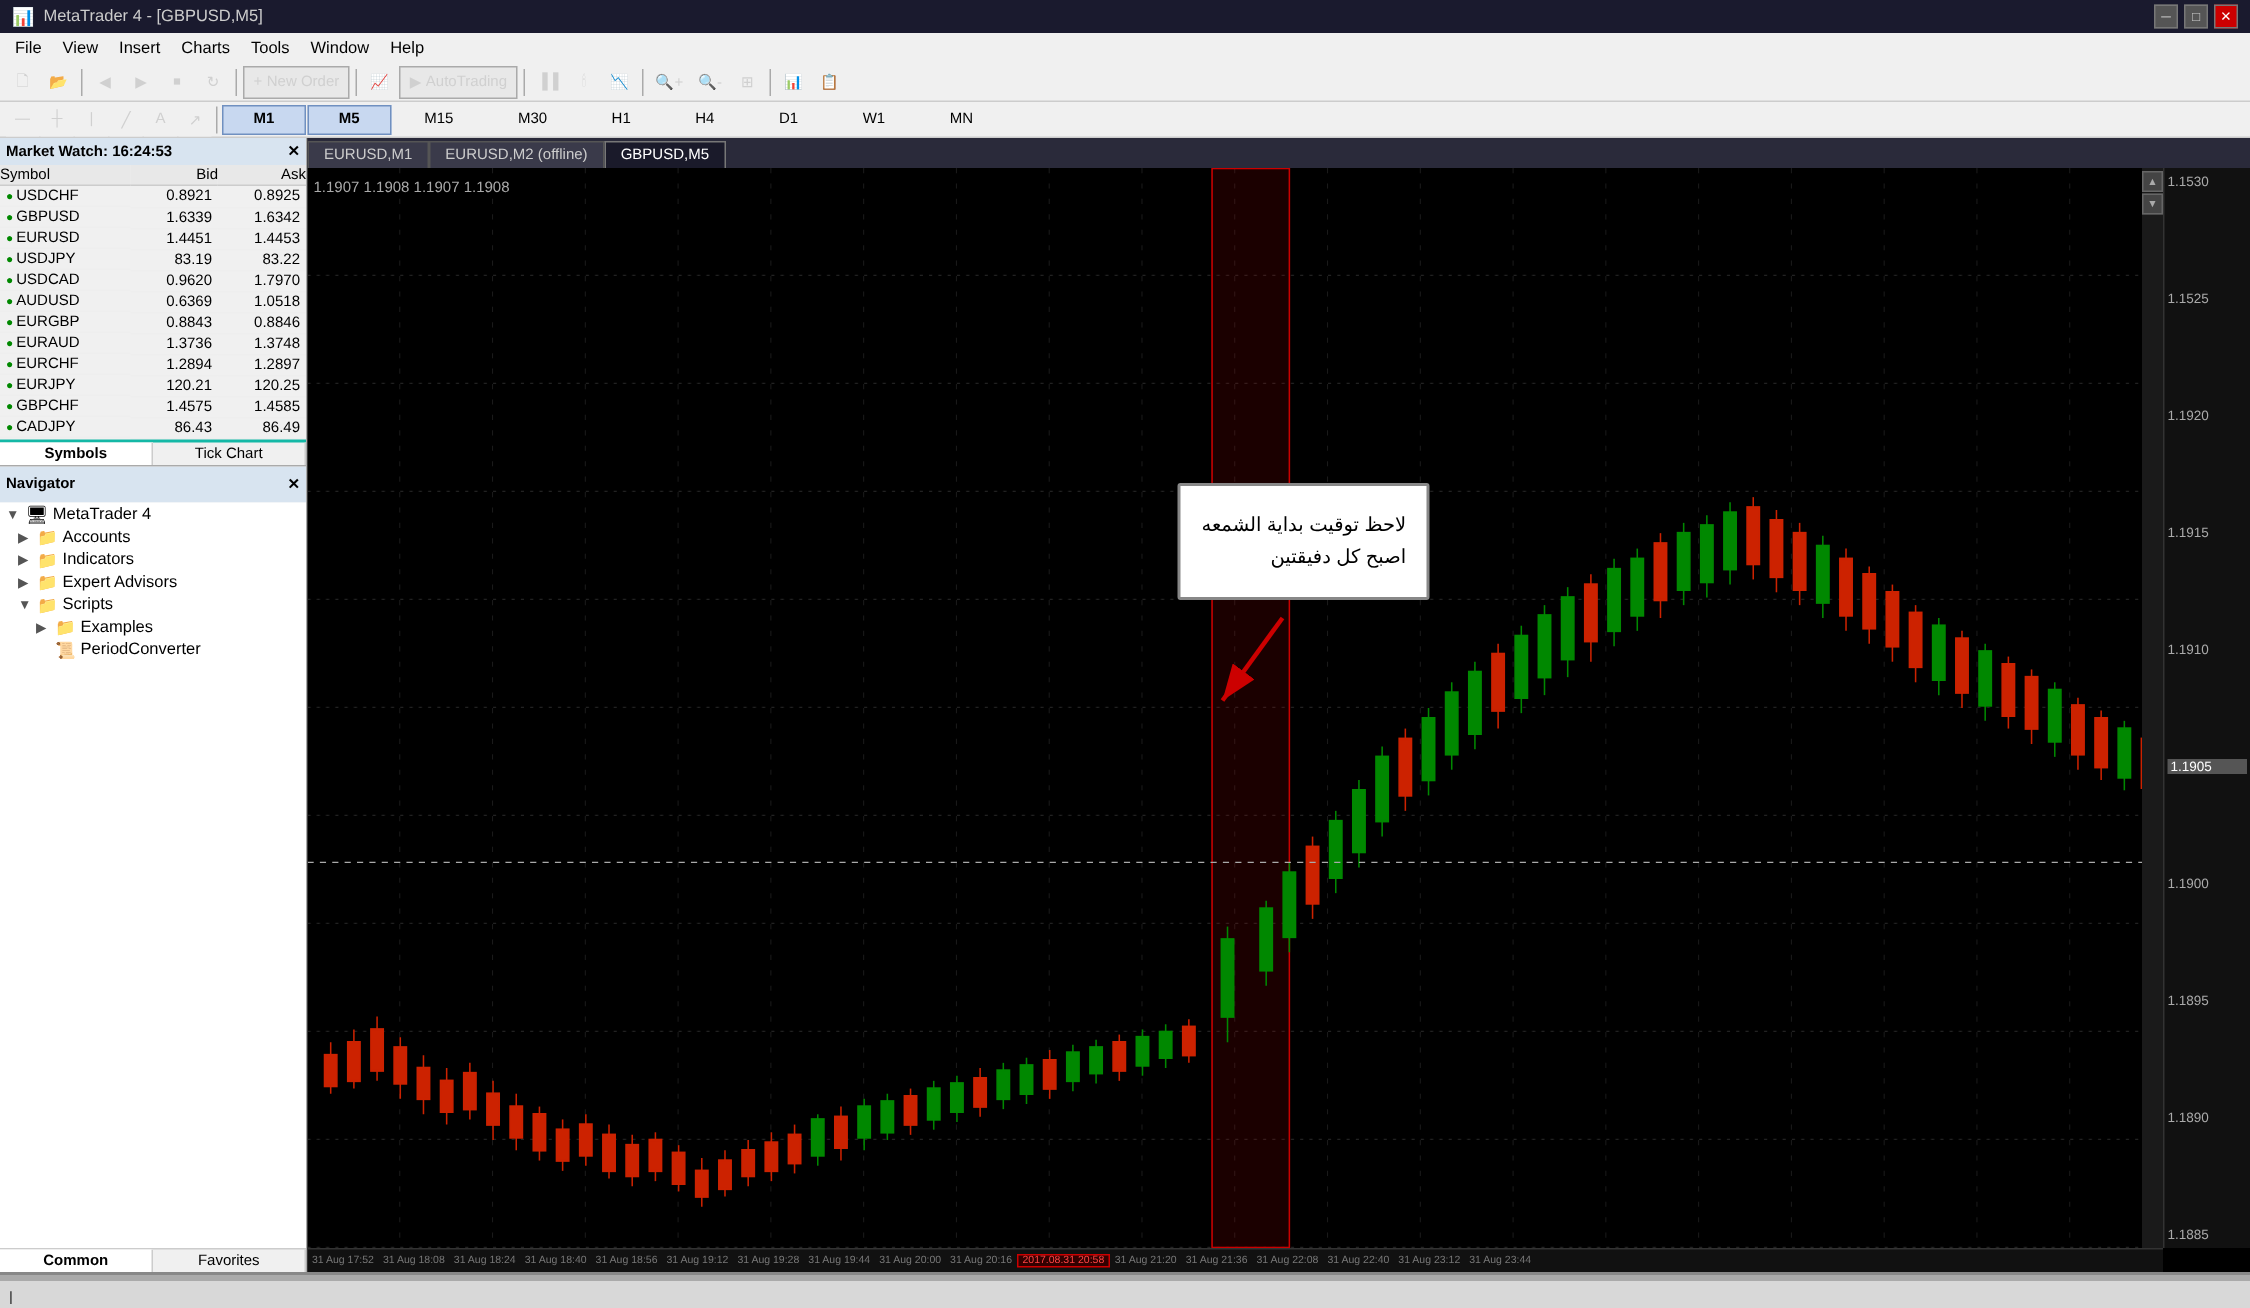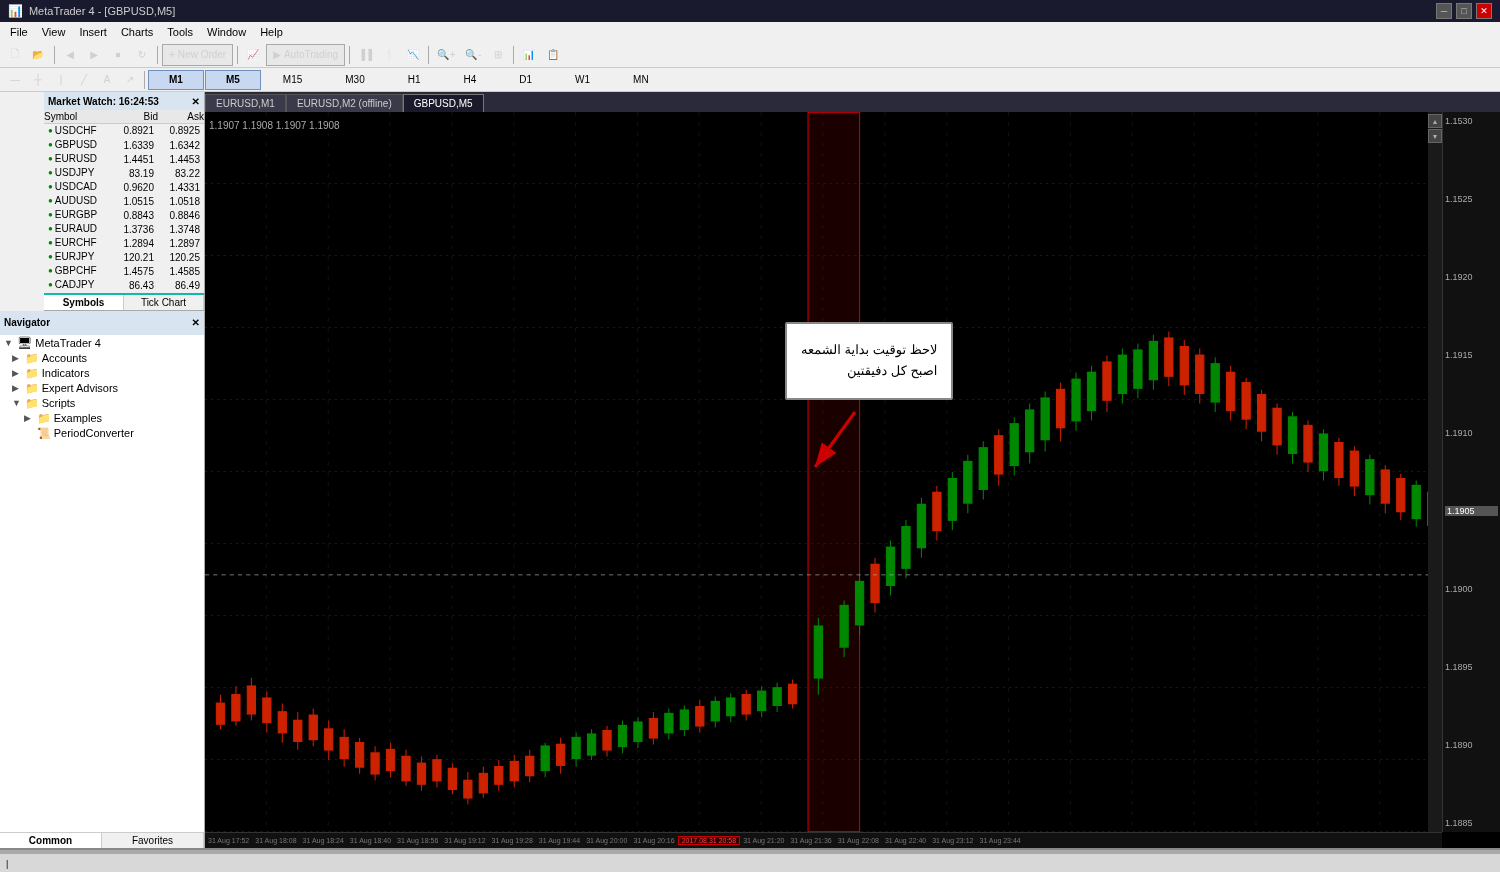--- a/index.html
+++ b/index.html
@@ -26,21 +26,21 @@
     .period-btn { height: 20px; min-width: 20px; padding: 0 20px; border: 1px solid transparent; background: transparent; font-size: 10px; color: #000; cursor: pointer; display: flex; align-items: center; justify-content: center; }
     .period-btn.active { background: #c8d8f0; border-color: #7090c0; font-weight: bold; }
 
     
     .main-layout { display: flex; height: calc(872px - 22px - 20px - 26px - 24px - 24px); }
 
     
     .left-panel { width: 205px; background: #f0f0f0; border-right: 1px solid #aaa; display: flex; flex-direction: column; flex-shrink: 0; }
 
     
-    .market-watch { flex: 0 0 auto; border-bottom: 1px solid #aaa; margin-left: 44px; }
+    .market-watch { flex: 0 0 auto; border-bottom: 1px solid #aaa; }
     .panel-header { height: 18px; background: #d8e4f0; display: flex; align-items: center; justify-content: space-between; padding: 0 4px; font-weight: bold; font-size: 10px; color: #000; }
     .mw-table { width: 100%; border-collapse: collapse; font-size: 10px; }
     .mw-table th { background: #e8e8e8; padding: 1px 0; text-align: left; font-weight: normal; border-bottom: 1px solid #ccc; color: #000; }
     .mw-table th.right { text-align: right; }
     .mw-table td { padding: 1px 4px; color: #000; border-bottom: 1px solid #eee; }
     .mw-table td.right { text-align: right; }
     .mw-tabs { display: flex; background: #f0f0f0; border-top: 2px solid #14b8a6; }
     .mw-tab { flex: 1; text-align: center; padding: 2px 0; font-size: 10px; cursor: pointer; border-right: 1px solid #ccc; color: #000; }
     .mw-tab.active { background: #fff; font-weight: bold; }
 
@@ -207,28 +207,28 @@
       </td>
       <td class="right">83.19</td>
       <td class="right">83.22</td>
     </tr>
             <tr>
       <td style="display:flex;align-items:center;gap:2px;">
         <span style="color:#008800;font-size:8px;">●</span>
         <span>USDCAD</span>
       </td>
       <td class="right">0.9620</td>
-      <td class="right">1.4331</td>
+      <td class="right">1.7970</td>
     </tr>
             <tr>
       <td style="display:flex;align-items:center;gap:2px;">
         <span style="color:#008800;font-size:8px;">●</span>
         <span>AUDUSD</span>
       </td>
-      <td class="right">1.0515</td>
+      <td class="right">0.6369</td>
       <td class="right">1.0518</td>
     </tr>
             <tr>
       <td style="display:flex;align-items:center;gap:2px;">
         <span style="color:#008800;font-size:8px;">●</span>
         <span>EURGBP</span>
       </td>
       <td class="right">0.8843</td>
       <td class="right">0.8846</td>
     </tr>

